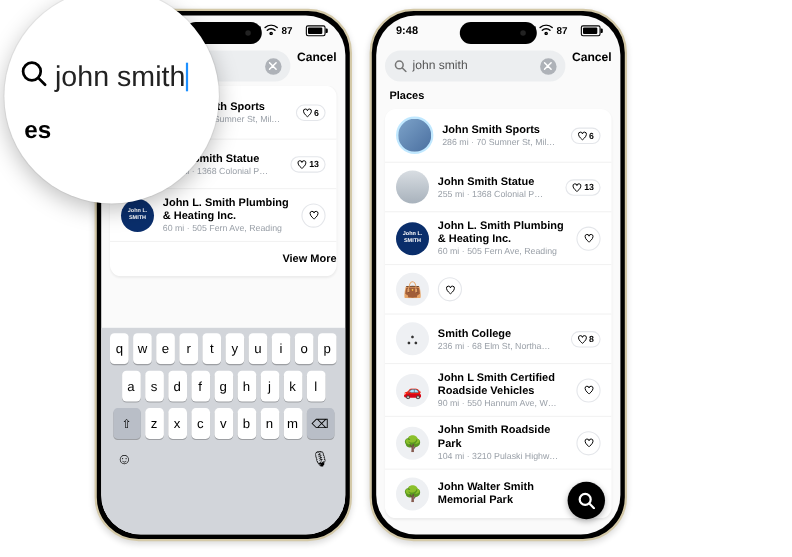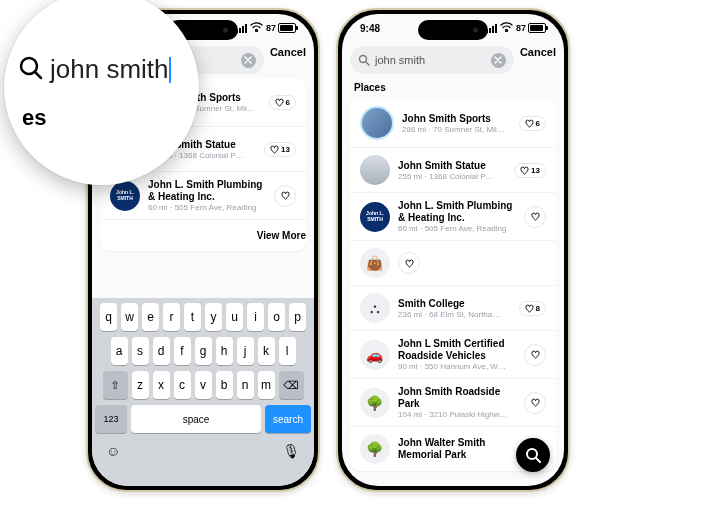--- a/index.html
+++ b/index.html
@@ -8,21 +8,21 @@
 .phone.left{left:86px;top:8px}
 .phone.right{left:336px;top:8px}
 .screen{position:absolute;inset:4px;border-radius:36px;background:#fafafa;overflow:hidden}
 .notch{position:absolute;top:6px;left:50%;transform:translateX(-50%);width:70px;height:20px;background:#000;border-radius:12px;z-index:5}
 .dot{position:absolute;right:10px;top:50%;transform:translateY(-50%);width:5px;height:5px;border-radius:50%;background:#222}
 .status{position:absolute;top:0;left:0;right:0;height:28px;display:flex;justify-content:space-between;align-items:center;padding:0 18px;font-size:10px;font-weight:600;z-index:4}
 .status .right{display:flex;align-items:center;gap:3px}
 .sig{display:inline-flex;align-items:flex-end;gap:1px}
 .sig i{width:2px;background:#000;display:inline-block}
 .sig i:nth-child(1){height:3px}.sig i:nth-child(2){height:5px}.sig i:nth-child(3){height:7px}.sig i:nth-child(4){height:9px}
-.batt{display:inline-flex;align-items:center;gap:2px;font-size:9px}
+.batt{display:inline-flex;align-items:center;gap:12px;font-size:9px}
 .batt .body{width:16px;height:8px;border:1px solid #000;border-radius:2px;position:relative}
 .batt .body::after{content:"";position:absolute;right:-3px;top:2px;width:2px;height:4px;background:#000;border-radius:0 1px 1px 0}
 .batt .fill{position:absolute;left:1px;top:1px;bottom:1px;width:80%;background:#000;border-radius:1px}
 .searchbar{position:absolute;top:32px;left:8px;right:8px;height:28px;display:flex;align-items:flex-start;gap:6px}
 .sfield{flex:1;display:flex;align-items:center;background:#eceef0;border-radius:14px;padding:0 8px;height:28px;gap:5px}
 .sicon svg{display:block}
 .stext{flex:1;font-size:11px;color:#555;font-weight:500}
 .clearbtn{width:15px;height:15px;border-radius:50%;background:#aeb2b8;display:flex;align-items:center;justify-content:center}
 .clearbtn svg{display:block}
 .cancel{font-size:11px;font-weight:600;color:#000}
@@ -188,25 +188,20 @@
                 <div class="key wide">⇧</div>
                 <div class="key">z</div>
                 <div class="key">x</div>
                 <div class="key">c</div>
                 <div class="key">v</div>
                 <div class="key">b</div>
                 <div class="key">n</div>
                 <div class="key">m</div>
                 <div class="key wide">⌫</div>
               </div>
-            <div class="krow">
-              <div class="key num">123</div>
-              <div class="key space">space</div>
-              <div class="key search">search</div>
-            </div>
           </div>
           <div class="kbottom">
             <span>☺</span>
             <span>🎙</span>
           </div>
         </div>
       </div>
     </div>
   </div>
 

